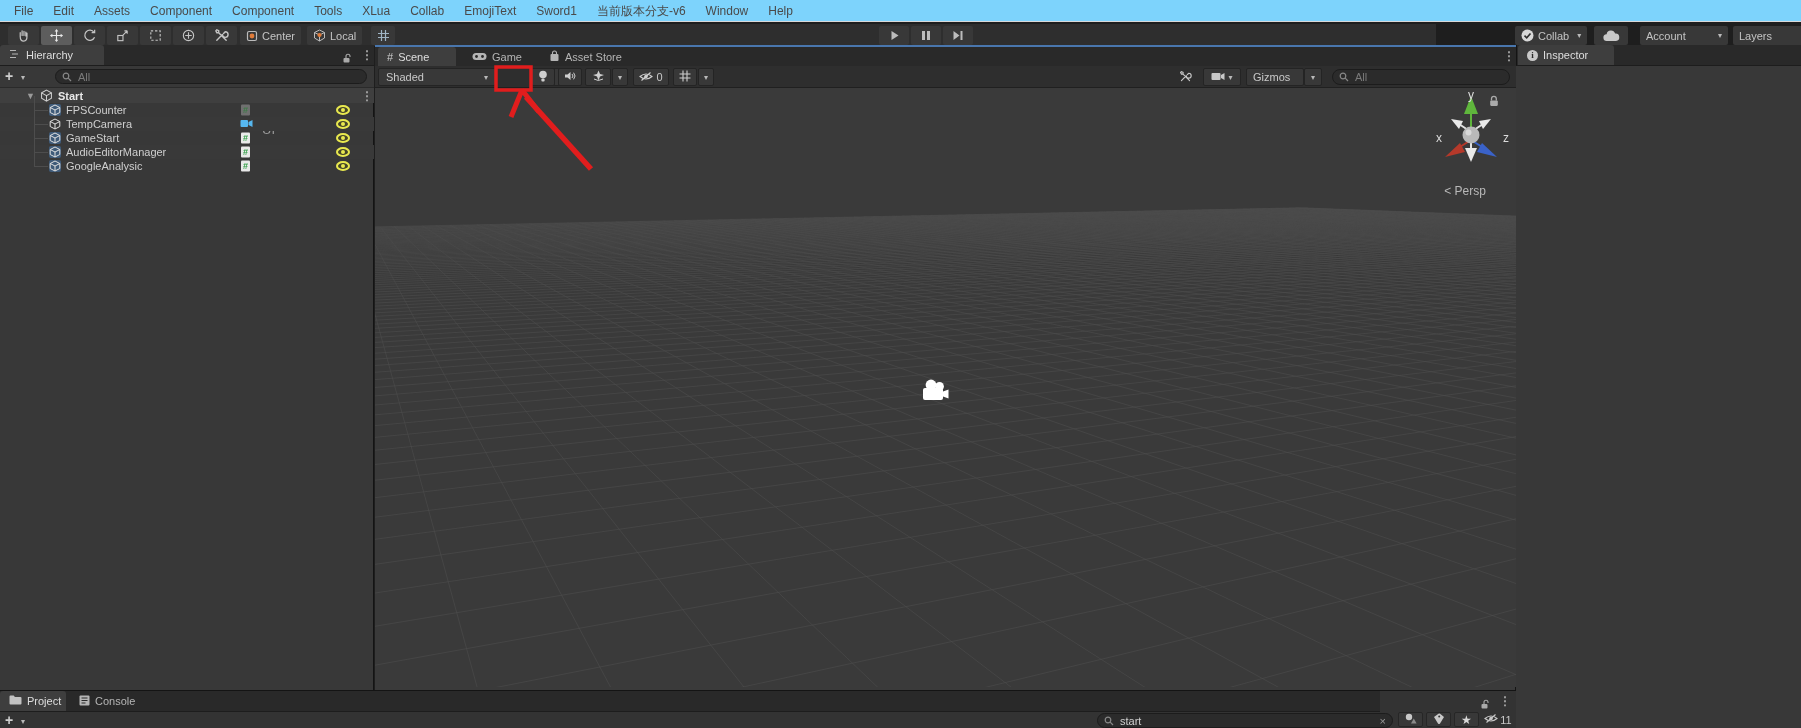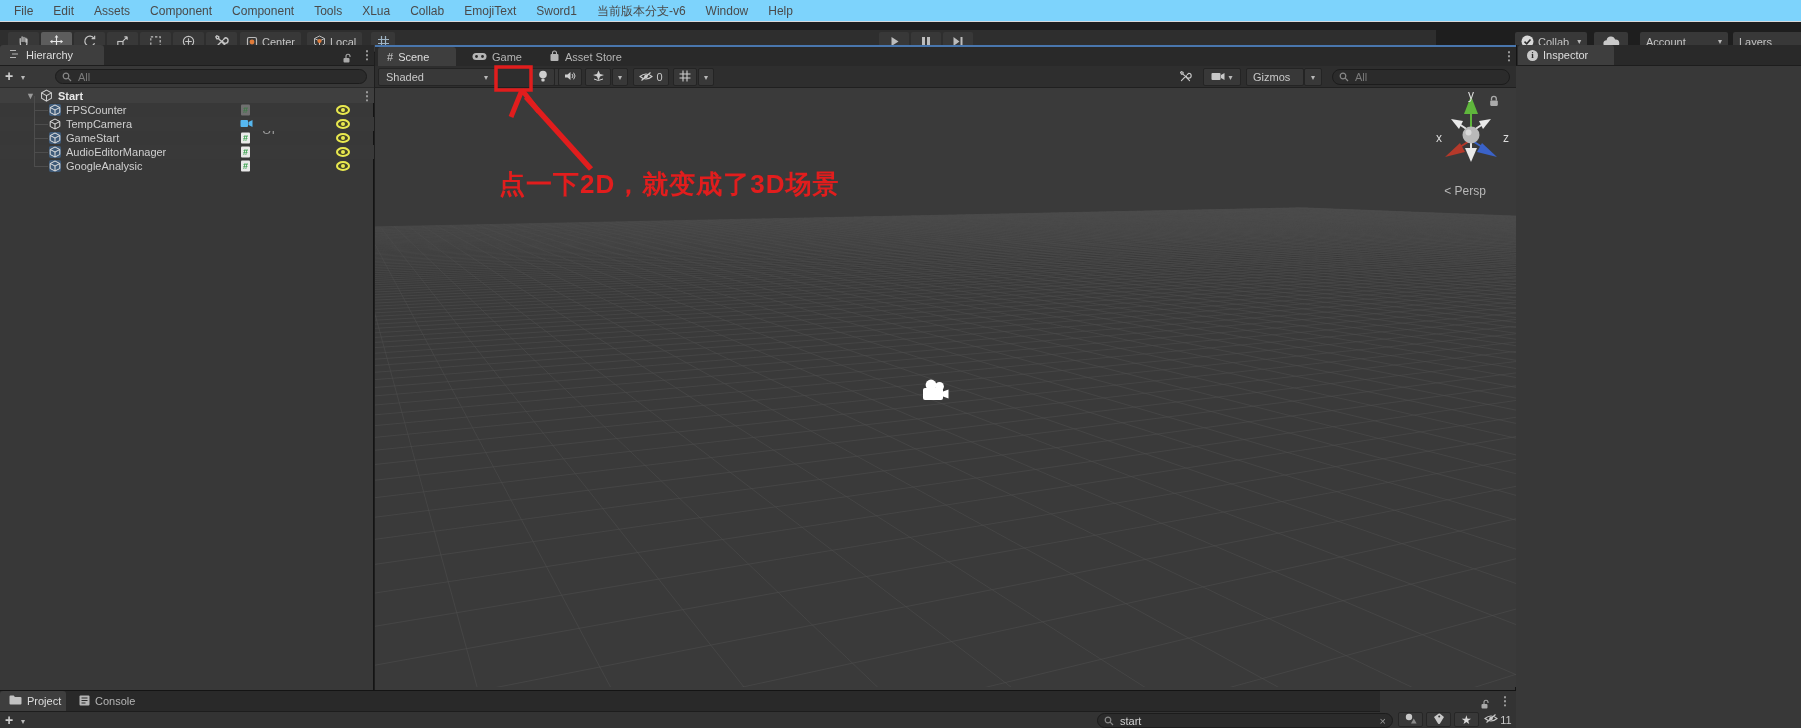--- a/index.html
+++ b/index.html
@@ -4,21 +4,21 @@
 <style>
   html,body{margin:0;padding:0;background:#1e1e1e;}
   body{width:1801px;height:728px;position:relative;font-family:"Liberation Sans",sans-serif;
        -webkit-font-smoothing:antialiased;overflow:hidden;color:#ccc;}
   .abs{position:absolute;}
   
   #menubar{left:0;top:0;width:1801px;height:22px;background:#7dd3fc;border-bottom:1px solid #d9d9d9;
            display:flex;align-items:center;padding-left:4px;box-sizing:border-box;}
   .menu-item{color:#4a4a4a;font-size:12px;padding:0 10px;line-height:22px;cursor:default;}
   
-  #toolbar{left:0;top:30px;width:1436px;height:23px;background:#2e2e2e;border-bottom:1px solid #191919;box-sizing:border-box;}
+  #toolbar{left:0;top:24px;width:1436px;height:23px;background:#2e2e2e;border-bottom:1px solid #191919;box-sizing:border-box;}
   .tbtn{position:absolute;top:2px;height:19px;background:#383838;border-radius:2px;display:flex;
         align-items:center;justify-content:center;color:#c4c4c4;font-size:11px;}
   .tbtn.active{background:#5d5d5d;}
   .tbtn svg{display:block;}
   .lbl-btn{padding:0 6px;gap:4px;}
   .drop-arrow{font-size:8px;color:#b9b9b9;margin-left:4px;}
   
   .tabrow{position:absolute;background:#292929;border-bottom:1px solid #1d1d1d;box-sizing:border-box;}
   .tab{position:absolute;top:0;height:20px;display:flex;align-items:center;gap:5px;padding:0 9px;
        font-size:11px;color:#b5b5b5;box-sizing:border-box;}
@@ -476,21 +476,20 @@
     <div id="persp" class="abs">
       <span>&lt; </span><span>Persp</span>
     </div>
   </div>
 
   <svg id="anno-svg" class="abs">
     <rect x="121" y="22" width="35" height="23" fill="none" class="anno-stroke" stroke-width="3.5"></rect>
     <line x1="216" y1="124" x2="151" y2="52" class="anno-stroke" stroke-width="5.5"></line>
     <path d="M147 45 L164 67 M147 45 L136 72" fill="none" class="anno-stroke" stroke-width="5"></path>
   </svg>
-  <div id="anno-text" class="abs">点一下2D，就变成了3D场景</div>
 </div>
 
 <div id="inspector" class="abs">
   <div class="tabrow abs" style="left:0;top:0;width:285px;height:21px;border-left:1px solid #141414;">
     <div class="tab active" style="left:1px;width:96px;">
       <span style="width:11px;height:11px;border-radius:50%;background:#c9c9c9;color:#2a2a2a;font-size:9px;font-weight:bold;display:flex;align-items:center;justify-content:center;font-family:'Liberation Serif',serif;">i</span>
       <span>Inspector</span>
     </div>
   </div>
 </div>

